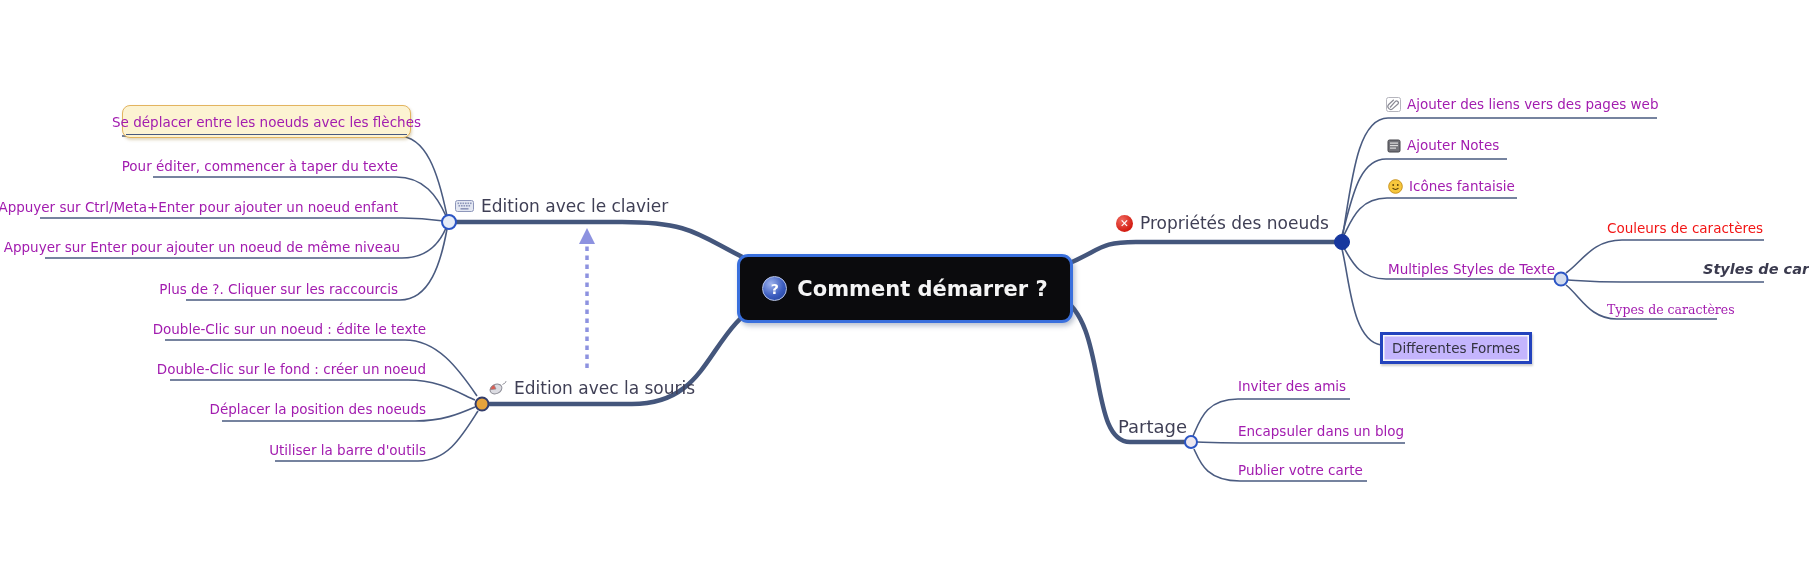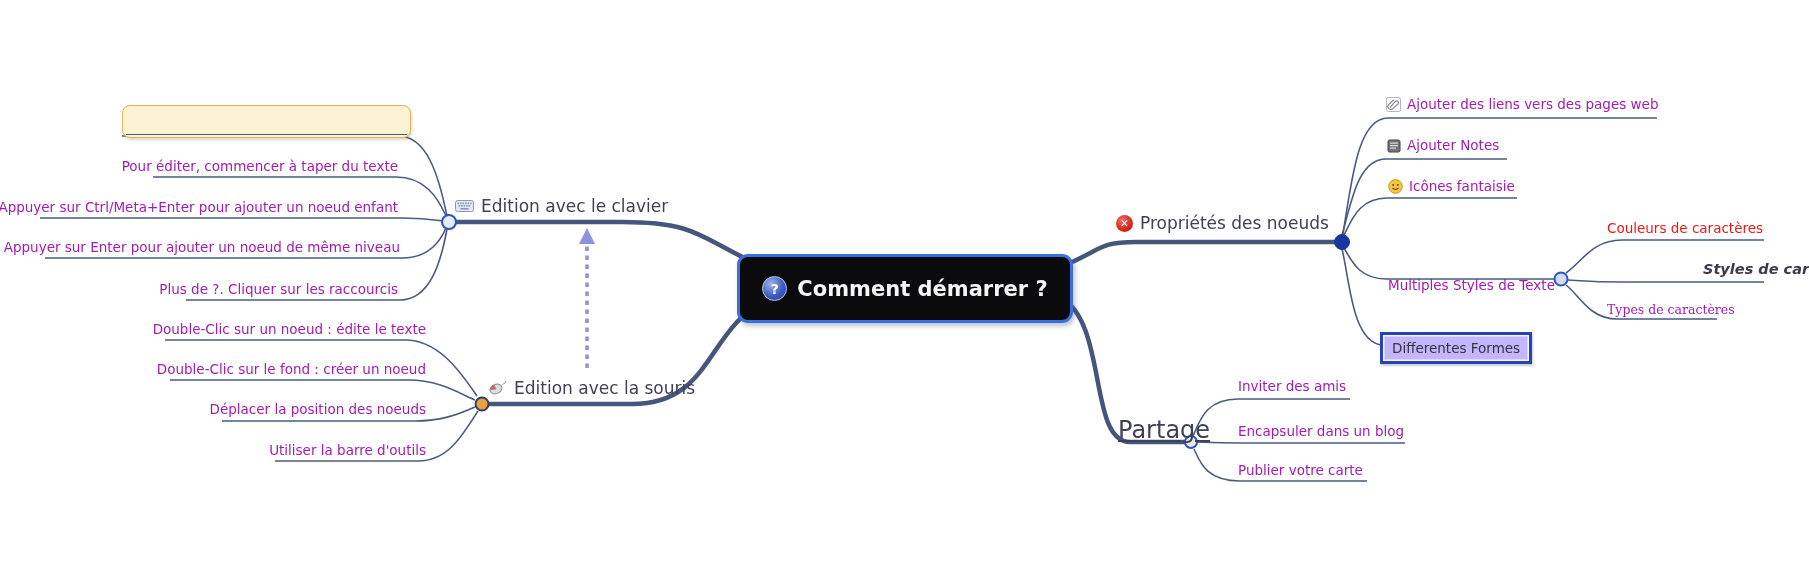--- a/index.html
+++ b/index.html
@@ -100,20 +100,21 @@
           <rect x="6" y="6" width="1.6" height="1.6"></rect>
           <rect x="8.5" y="6" width="1.6" height="1.6"></rect>
           <rect x="11" y="6" width="1.6" height="1.6"></rect>
           <rect x="13.5" y="6" width="1.6" height="1.6"></rect>
           <rect x="5.5" y="9" width="8" height="1.6"></rect>
         </g>
       </svg>
     <span>Edition avec le clavier</span>
   </div>
   <div class="node bubble">
+    <span>Se déplacer entre les noeuds avec les flèches</span>
     <span class="edgeline"></span>
   </div>
   <div class="node" style="right:1411px;top:158px;">Pour éditer, commencer à taper du texte</div>
   <div class="node" style="right:1411px;top:199px;">Appuyer sur Ctrl/Meta+Enter pour ajouter un noeud enfant</div>
   <div class="node" style="right:1409px;top:239px;">Appuyer sur Enter pour ajouter un noeud de même niveau</div>
   <div class="node" style="right:1411px;top:281px;">Plus de ?. Cliquer sur les raccourcis</div>
 
   <div class="node main-lbl" style="left:487px;top:378px;">
     <svg width="20" height="16" viewBox="0 0 20 16">
         <path d="M15.5 4.5 C17.5 3 18.5 3.5 19 1.2" fill="none" stroke="#8a8a94" stroke-width="1"></path>
@@ -151,26 +152,26 @@
   </div>
   <div class="node kid" style="left:1388px;top:178px;">
     <svg width="15" height="15" viewBox="0 0 15 15">
         <circle cx="7.5" cy="7.5" r="6.8" fill="#f7c73c" stroke="#c9931d"></circle>
         <circle cx="5.2" cy="6" r="0.9" fill="#5a4008"></circle>
         <circle cx="9.8" cy="6" r="0.9" fill="#5a4008"></circle>
         <path d="M4.5 9.2 Q7.5 11.8 10.5 9.2" fill="none" stroke="#5a4008" stroke-width="1.1"></path>
       </svg>
     <span>Icônes fantaisie</span>
   </div>
-  <div class="node" style="left:1388px;top:261px;margin-top:16px;">Multiples Styles de Texte</div>
+  <div class="node" style="left:1388px;top:261px;">Multiples Styles de Texte</div>
   <div class="node red" style="left:1607px;top:220px;">Couleurs de caractères</div>
   <div class="node bi" style="left:1703px;top:261px;">Styles de caractères</div>
   <div class="node serif" style="left:1607px;top:302px;">Types de caractères</div>
   <div class="node shapebox">Differentes Formes</div>
 
-  <div class="node main-lbl" style="left:1118px;top:416px;font-size:24px;text-decoration:underline;">
+  <div class="node main-lbl" style="left:1118px;top:416px;font-size:18px;">
     <span>Partage</span>
   </div>
   <div class="node" style="left:1238px;top:378px;">Inviter des amis</div>
   <div class="node" style="left:1238px;top:423px;">Encapsuler dans un blog</div>
   <div class="node" style="left:1238px;top:462px;">Publier votre carte</div>
 
 </div>
 
 </body></html>

